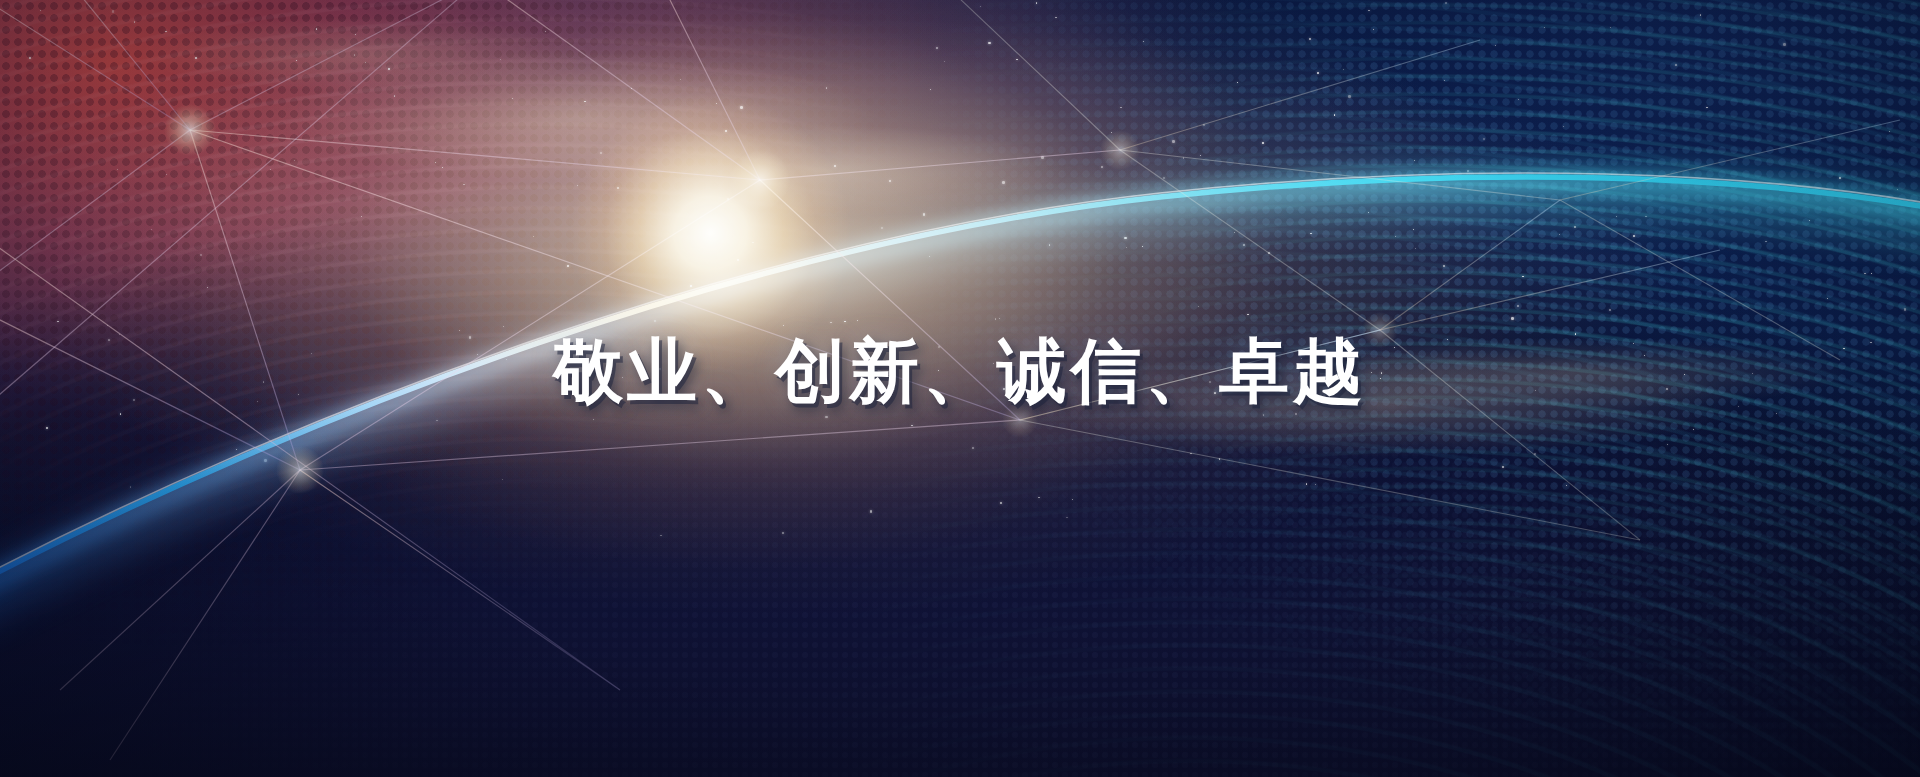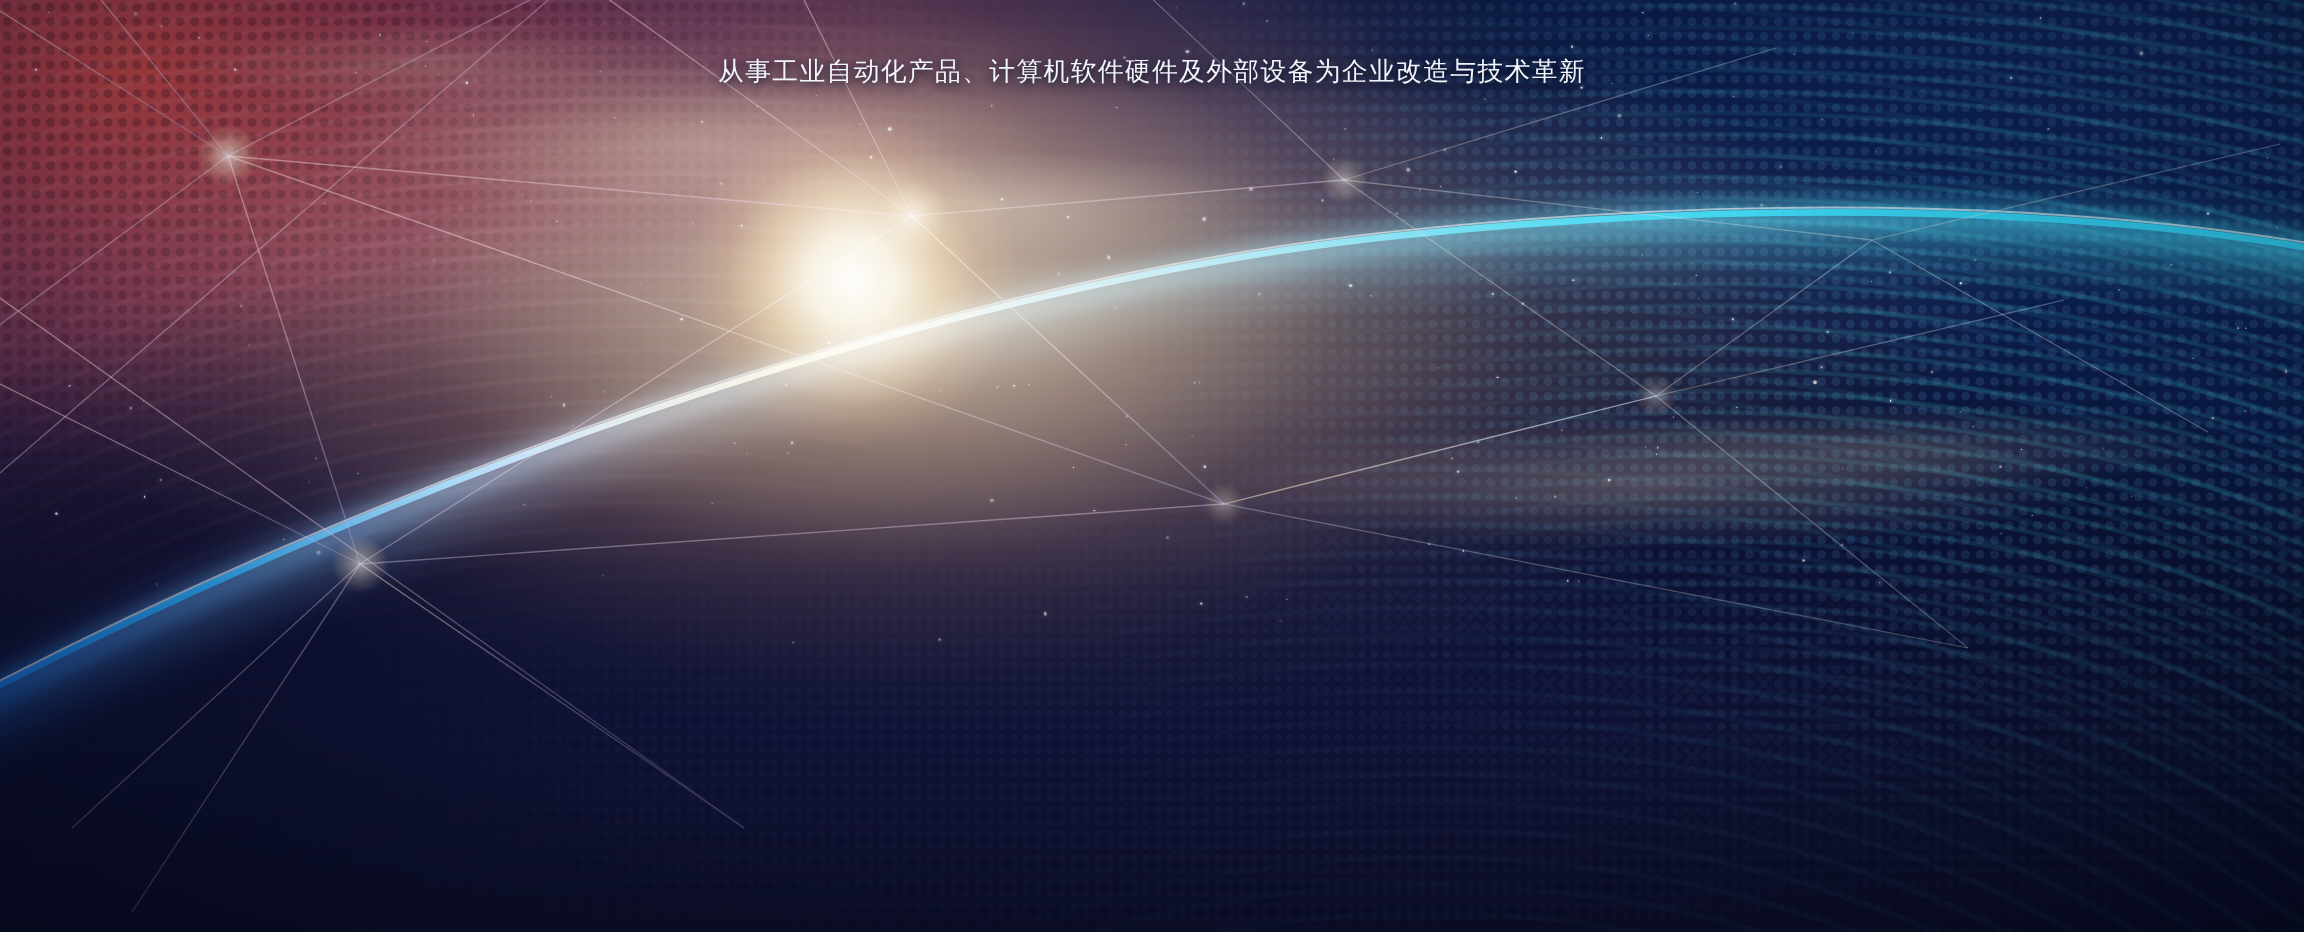--- a/index.html
+++ b/index.html
@@ -462,19 +462,19 @@
       <circle cx="1380" cy="330" r="18" fill="url(#nodeGlow)" opacity="0.35"></circle>
       <circle cx="1020" cy="420" r="18" fill="url(#nodeGlow)" opacity="0.35"></circle>
     </g>
   </svg>
 
   <div class="layer sun-bloom"></div>
   <div class="layer sun-glow"></div>
   <div class="layer vignette"></div>
 
   <div class="content">
+    <h1 class="headline">敬业、创新、诚信、卓越</h1>
 
     <p class="sub">
-      <span class="sub-line">从事工业自动化产品、计算机软件硬件及外部设备为企业改造与技术革新</span>
     </p>
   </div>
 
 </div>
 
 </body></html>

